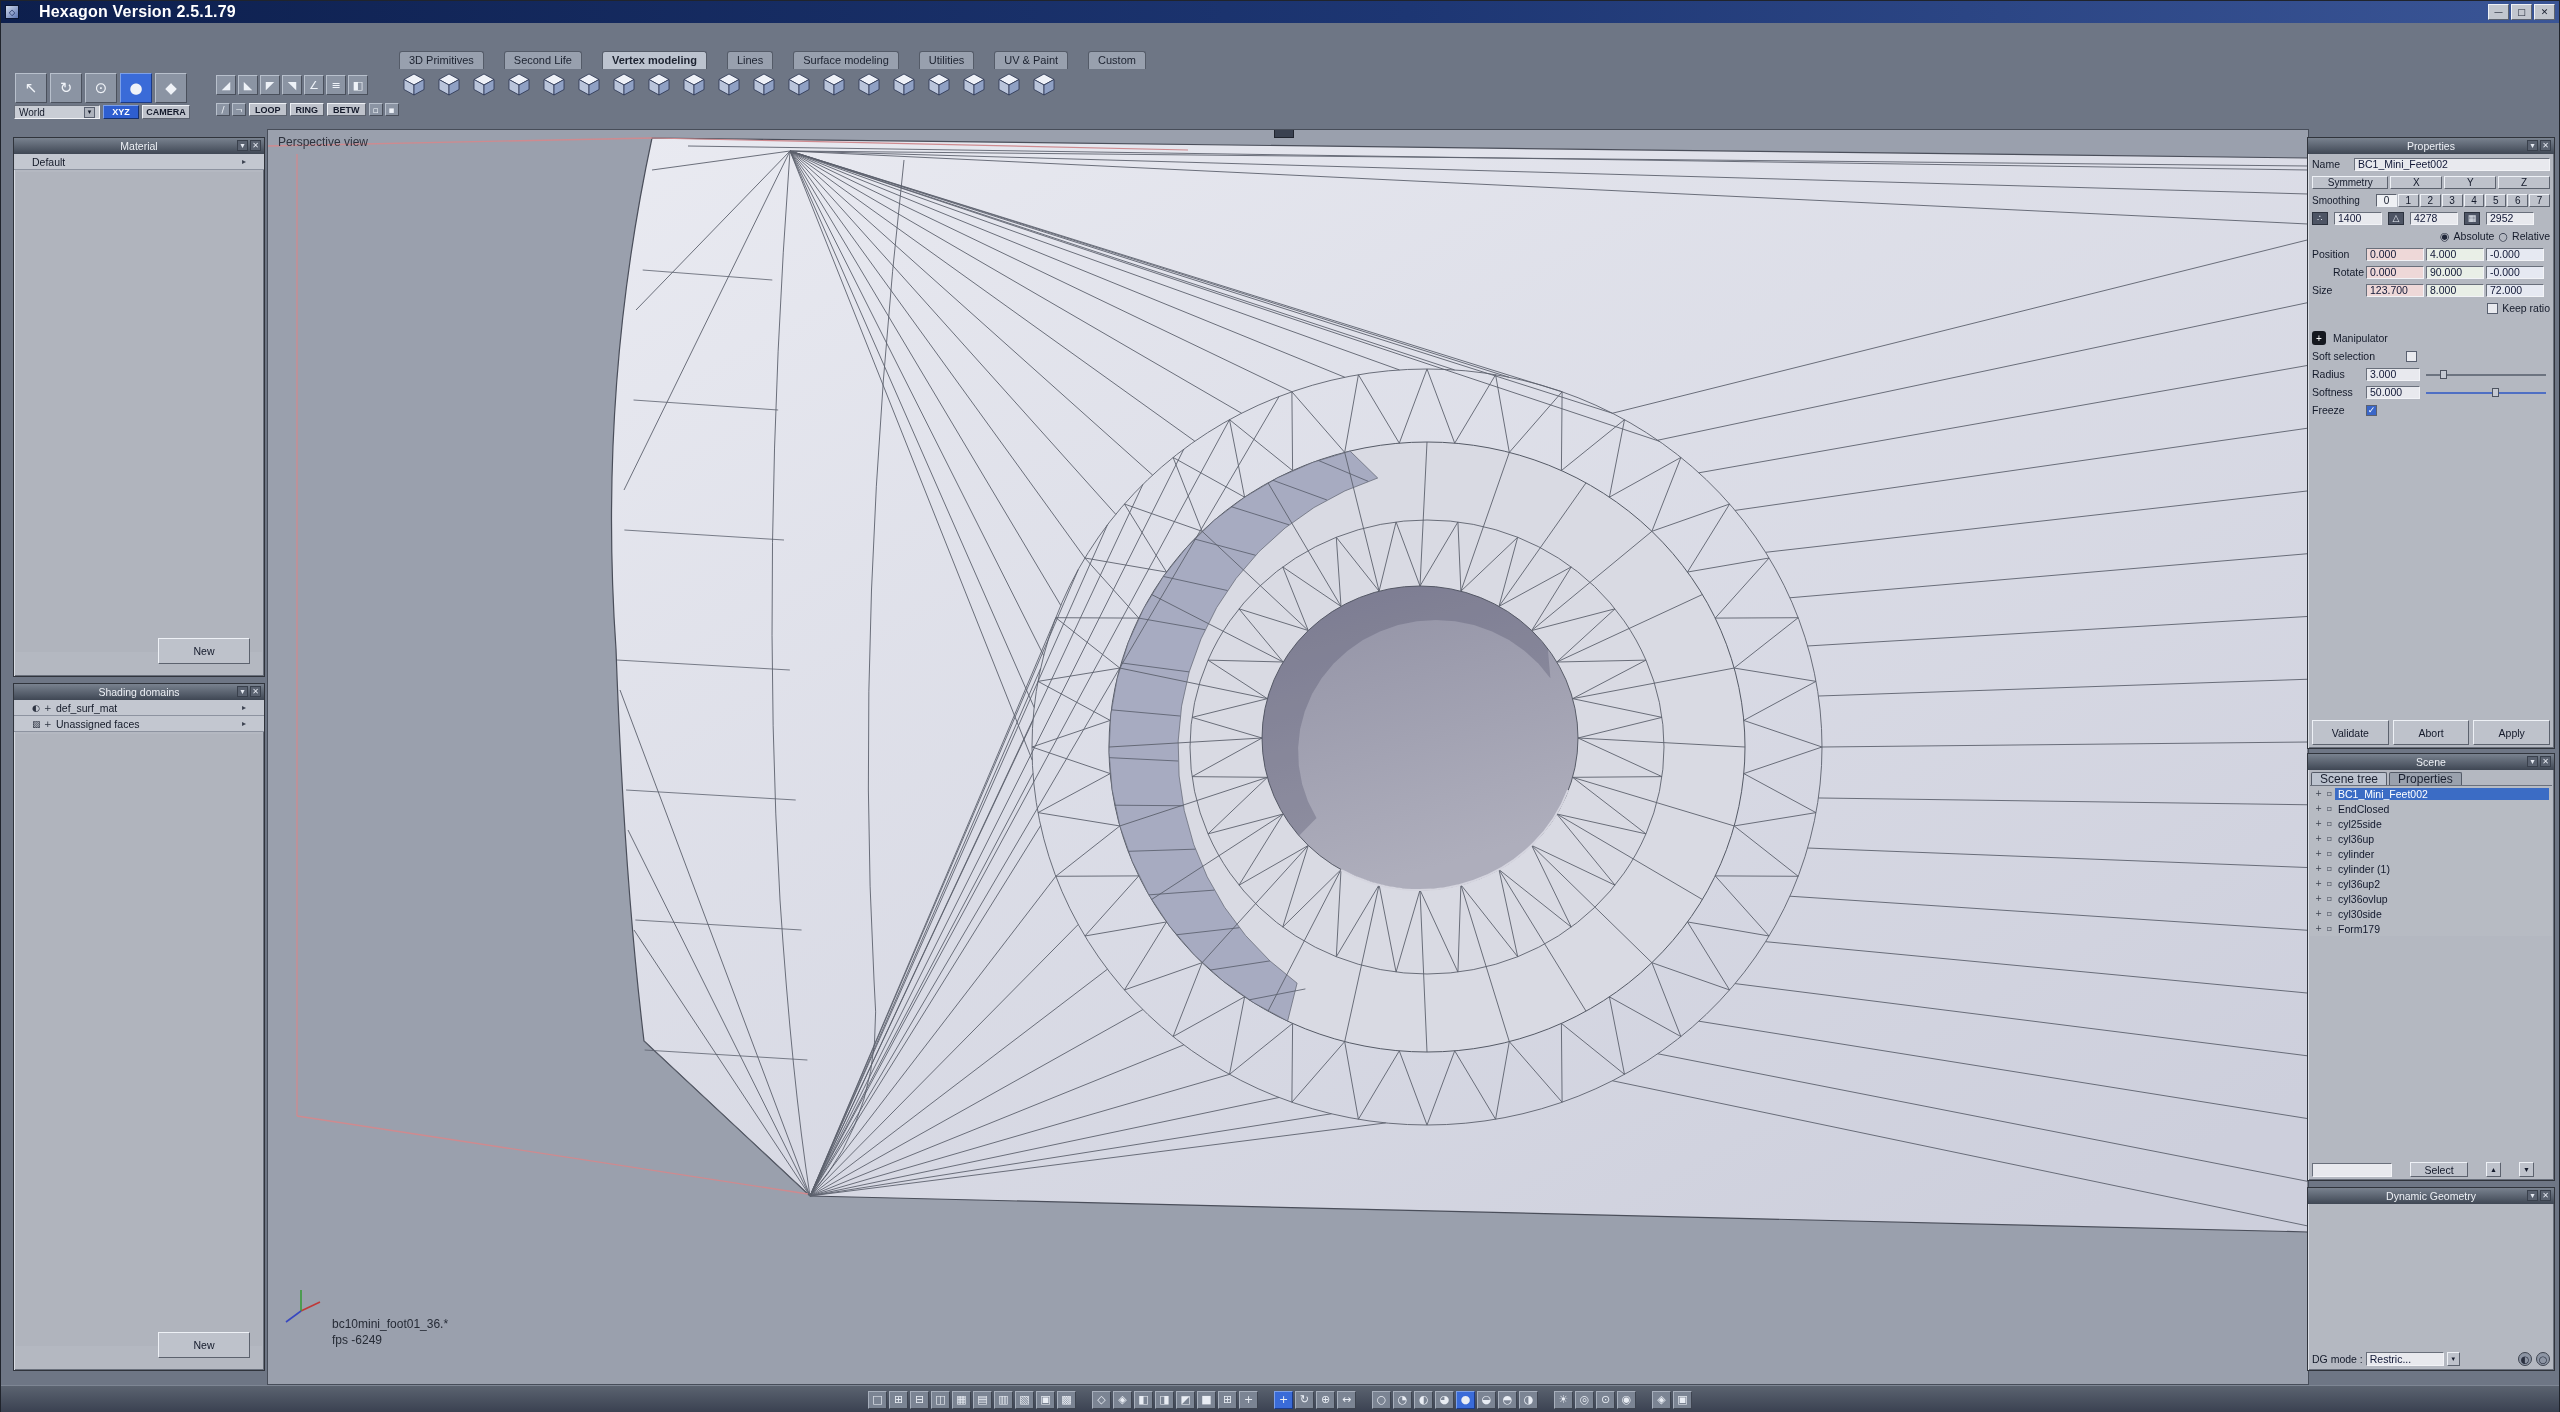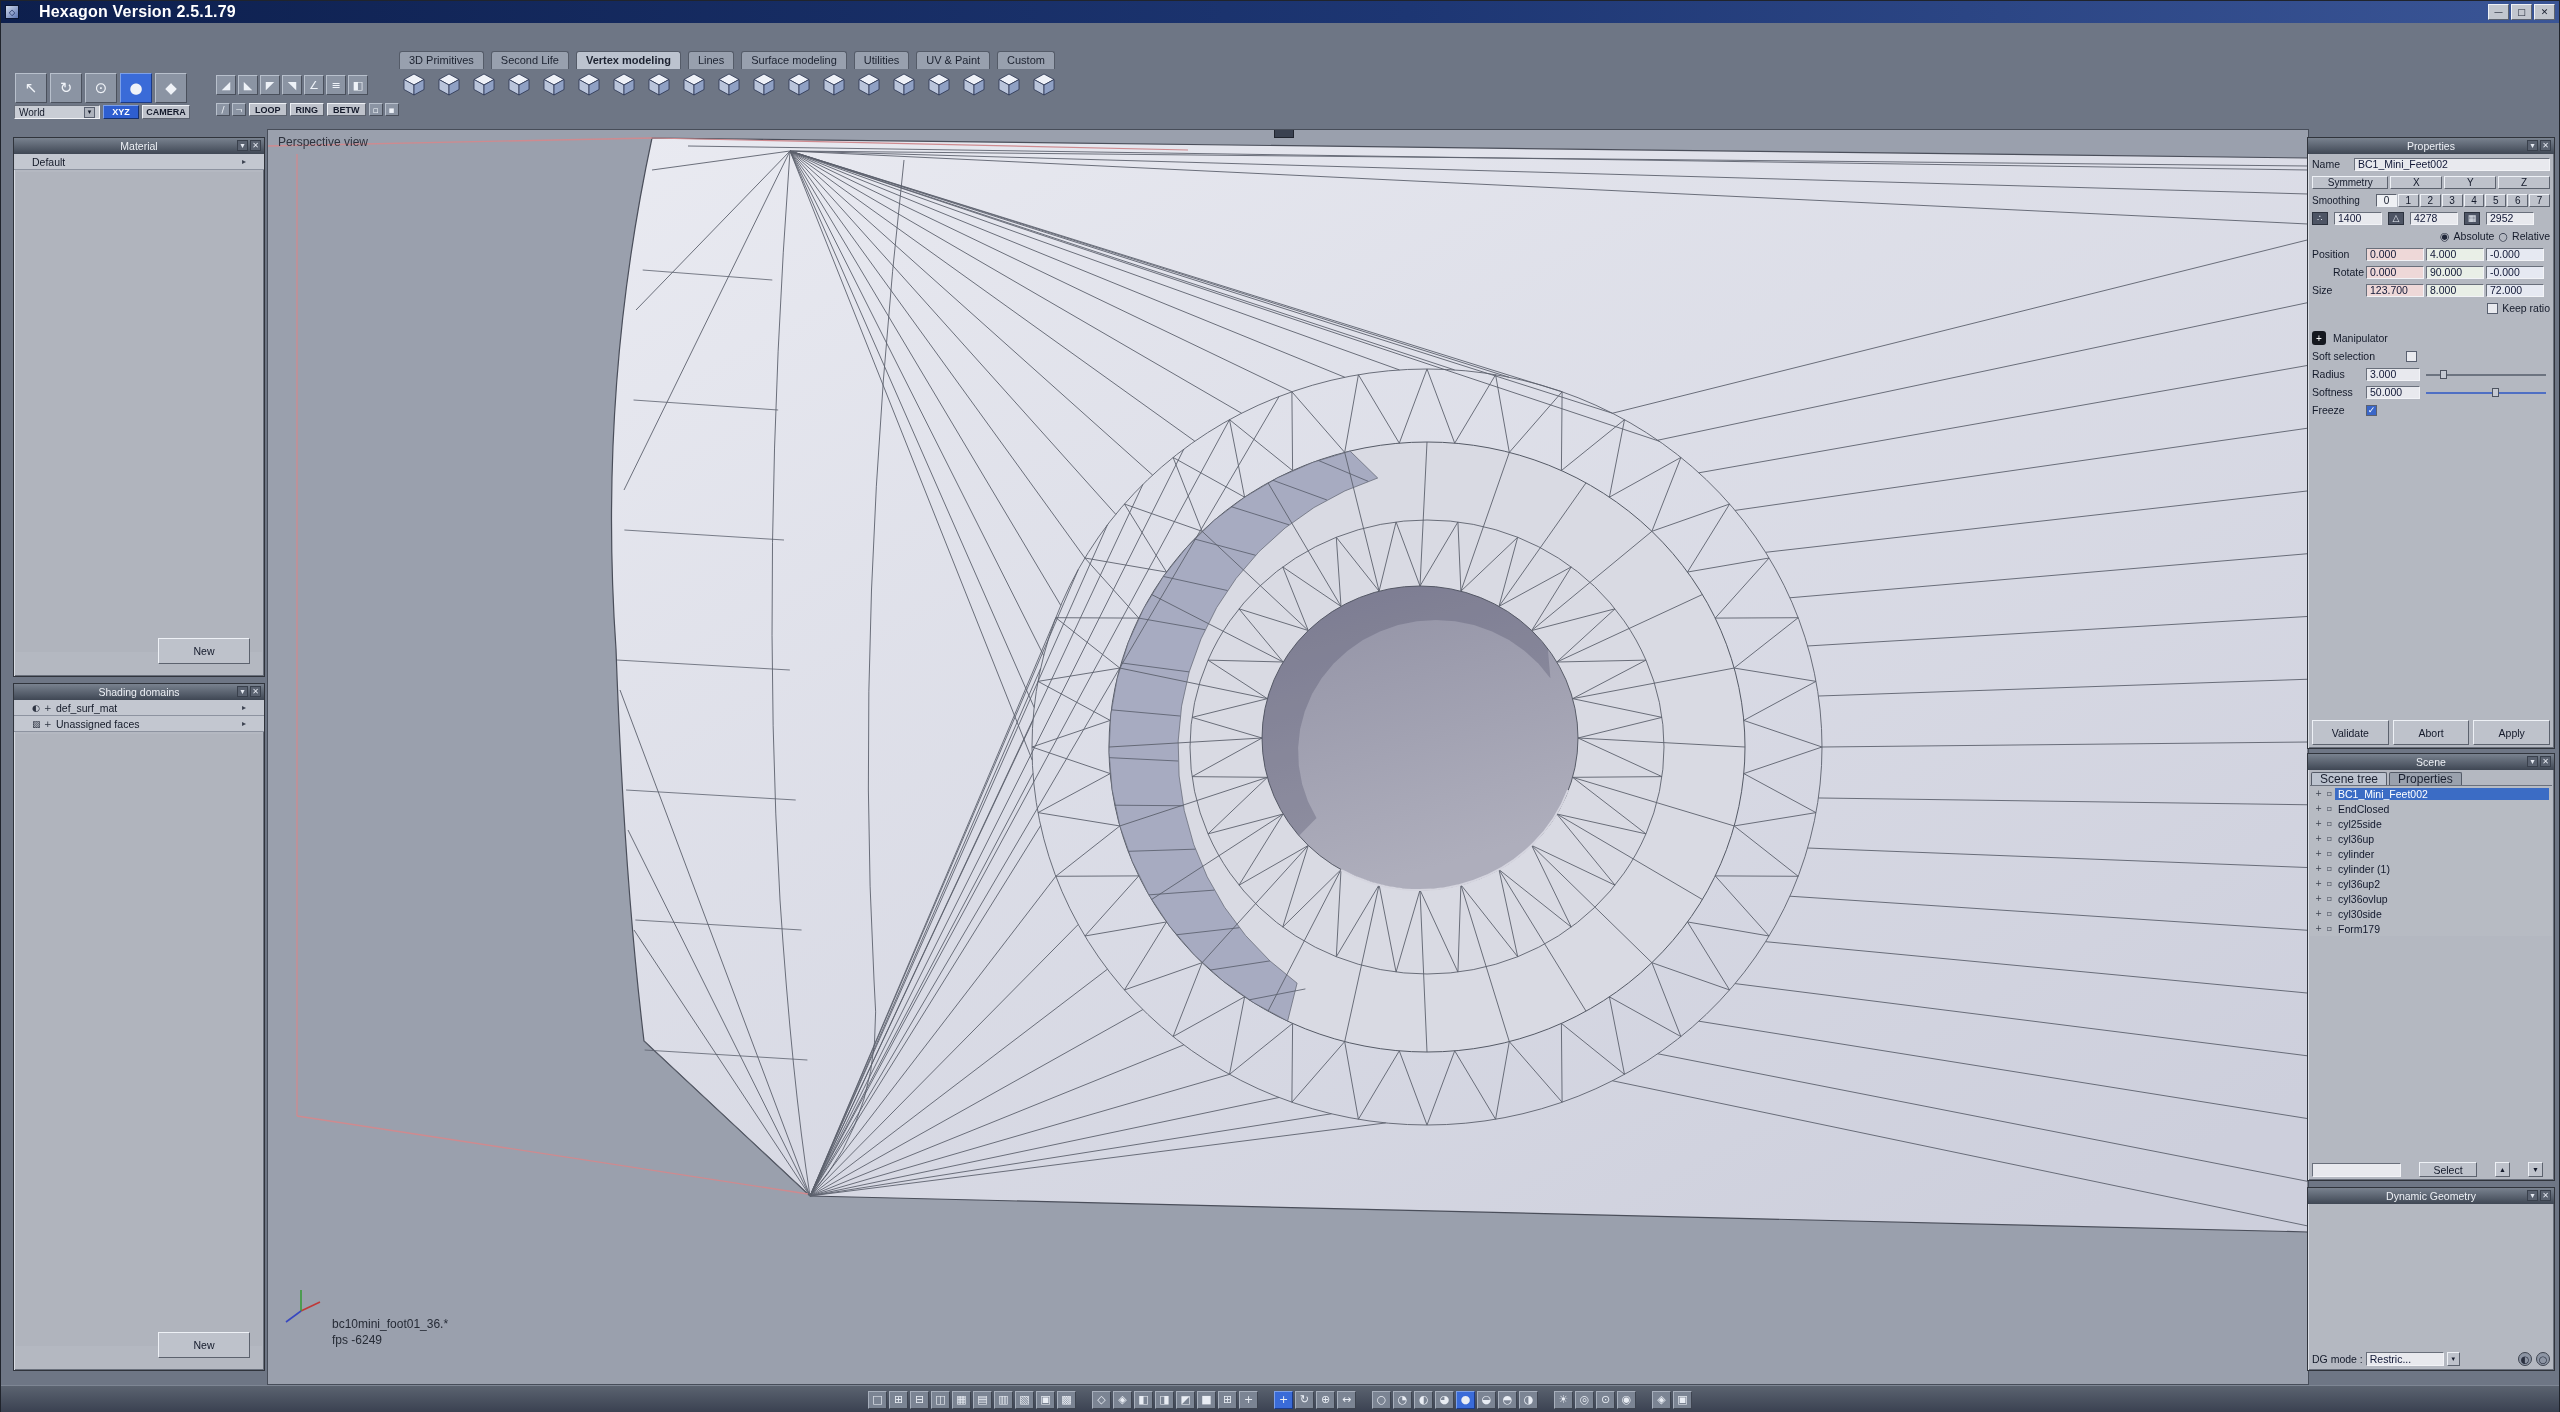--- a/index.html
+++ b/index.html
@@ -48,21 +48,21 @@
   .mtool { width:20px; height:20px; background:#8b94a3; border:1px solid;
     border-color:#b8c0cc #4a505c #4a505c #b8c0cc; color:#eef2f8; font-size:11px;
     display:flex; align-items:center; justify-content:center; font-family:"DejaVu Sans",sans-serif; }
   .loop-row { position:absolute; left:215px; top:58px; display:flex; gap:3px; align-items:center; }
   .tiny-tool { width:14px; height:13px; background:#8b94a3; border:1px solid;
     border-color:#b8c0cc #4a505c #4a505c #b8c0cc; color:#eef2f8; font-size:9px;
     display:flex; align-items:center; justify-content:center; font-family:"DejaVu Sans",sans-serif; }
   .word-btn { height:13px; padding:0 5px; background:#bec2cb; border:1px solid;
     border-color:#eef1f6 #5c626e #5c626e #eef1f6; color:#13192a; font-size:9px; font-weight:bold;
     display:flex; align-items:center; justify-content:center; }
-  .tabs { position:absolute; left:398px; top:6px; display:flex; gap:7px; }
+  .tabs { position:absolute; left:398px; top:6px; display:flex; gap:20px; }
   .tab { background:#98a0ae; border:1px solid #545b68; border-bottom:none; border-radius:3px 3px 0 0;
     color:#1c2230; font-size:11px; padding:2px 9px 3px; }
   .tab.active { background:#bcc3cf; font-weight:bold; }
   .cube-row { position:absolute; left:398px; top:24px; display:flex; gap:5px; }
   .cube-btn { width:30px; height:30px; display:flex; align-items:center; justify-content:center; }
 
   
   .panel { position:absolute; background:#b4b8c1; border:1px solid #30343c;
     box-shadow: inset 1px 1px 0 #d9dde4, inset -1px -1px 0 #6a707c; }
   .ptitle { height:16px; background:linear-gradient(#79828f,#3f4754); color:#eef1f6; font-size:10.5px;
@@ -108,21 +108,21 @@
   .stabs { display:flex; gap:2px; padding:2px 3px 0; }
   .stab { height:13px; padding:0 8px; font-size:12px; color:#1a2030; background:#9aa1ad;
     border:1px solid #545b68; border-bottom:none; border-radius:2px 2px 0 0;
     display:flex; align-items:center; }
   .stab.active { background:#bcc3cf; }
   .tree { background:#b7bbc3; border-top:1px solid #6a707c; margin:0 2px; }
   .trow { height:15px; display:flex; align-items:center; font-size:10.5px; color:#11182c; padding:0 3px; }
   .ticon { width:11px; font-size:8px; color:#3c4250; text-align:center; font-family:"DejaVu Sans",sans-serif; }
   .tlabel { flex:1; padding:0 3px; }
   .trow.selected .tlabel { background:#3b6cc5; color:#ffffff; }
-  .selrow { position:absolute; bottom:3px; left:4px; right:11px; display:flex; gap:18px; align-items:center; }
+  .selrow { position:absolute; bottom:3px; left:4px; right:20px; display:flex; gap:18px; align-items:center; }
   .selrow .field { flex:1; height:14px; }
   .selrow .btn3d { width:58px; height:15px; }
   .selrow .sqbtn { width:15px; height:15px; font-size:7px; }
 
   
   .dgrow { position:absolute; bottom:4px; left:4px; right:4px; display:flex; align-items:center; gap:3px; }
   .dg-drop { width:78px; height:14px; }
   .dg-dd { width:13px; height:14px; font-size:7px; }
   .circ { width:14px; height:14px; border-radius:50%; background:#8d95a4; border:1px solid #3e4450;
     color:#2a3040; font-size:10px; display:flex; align-items:center; justify-content:center;

